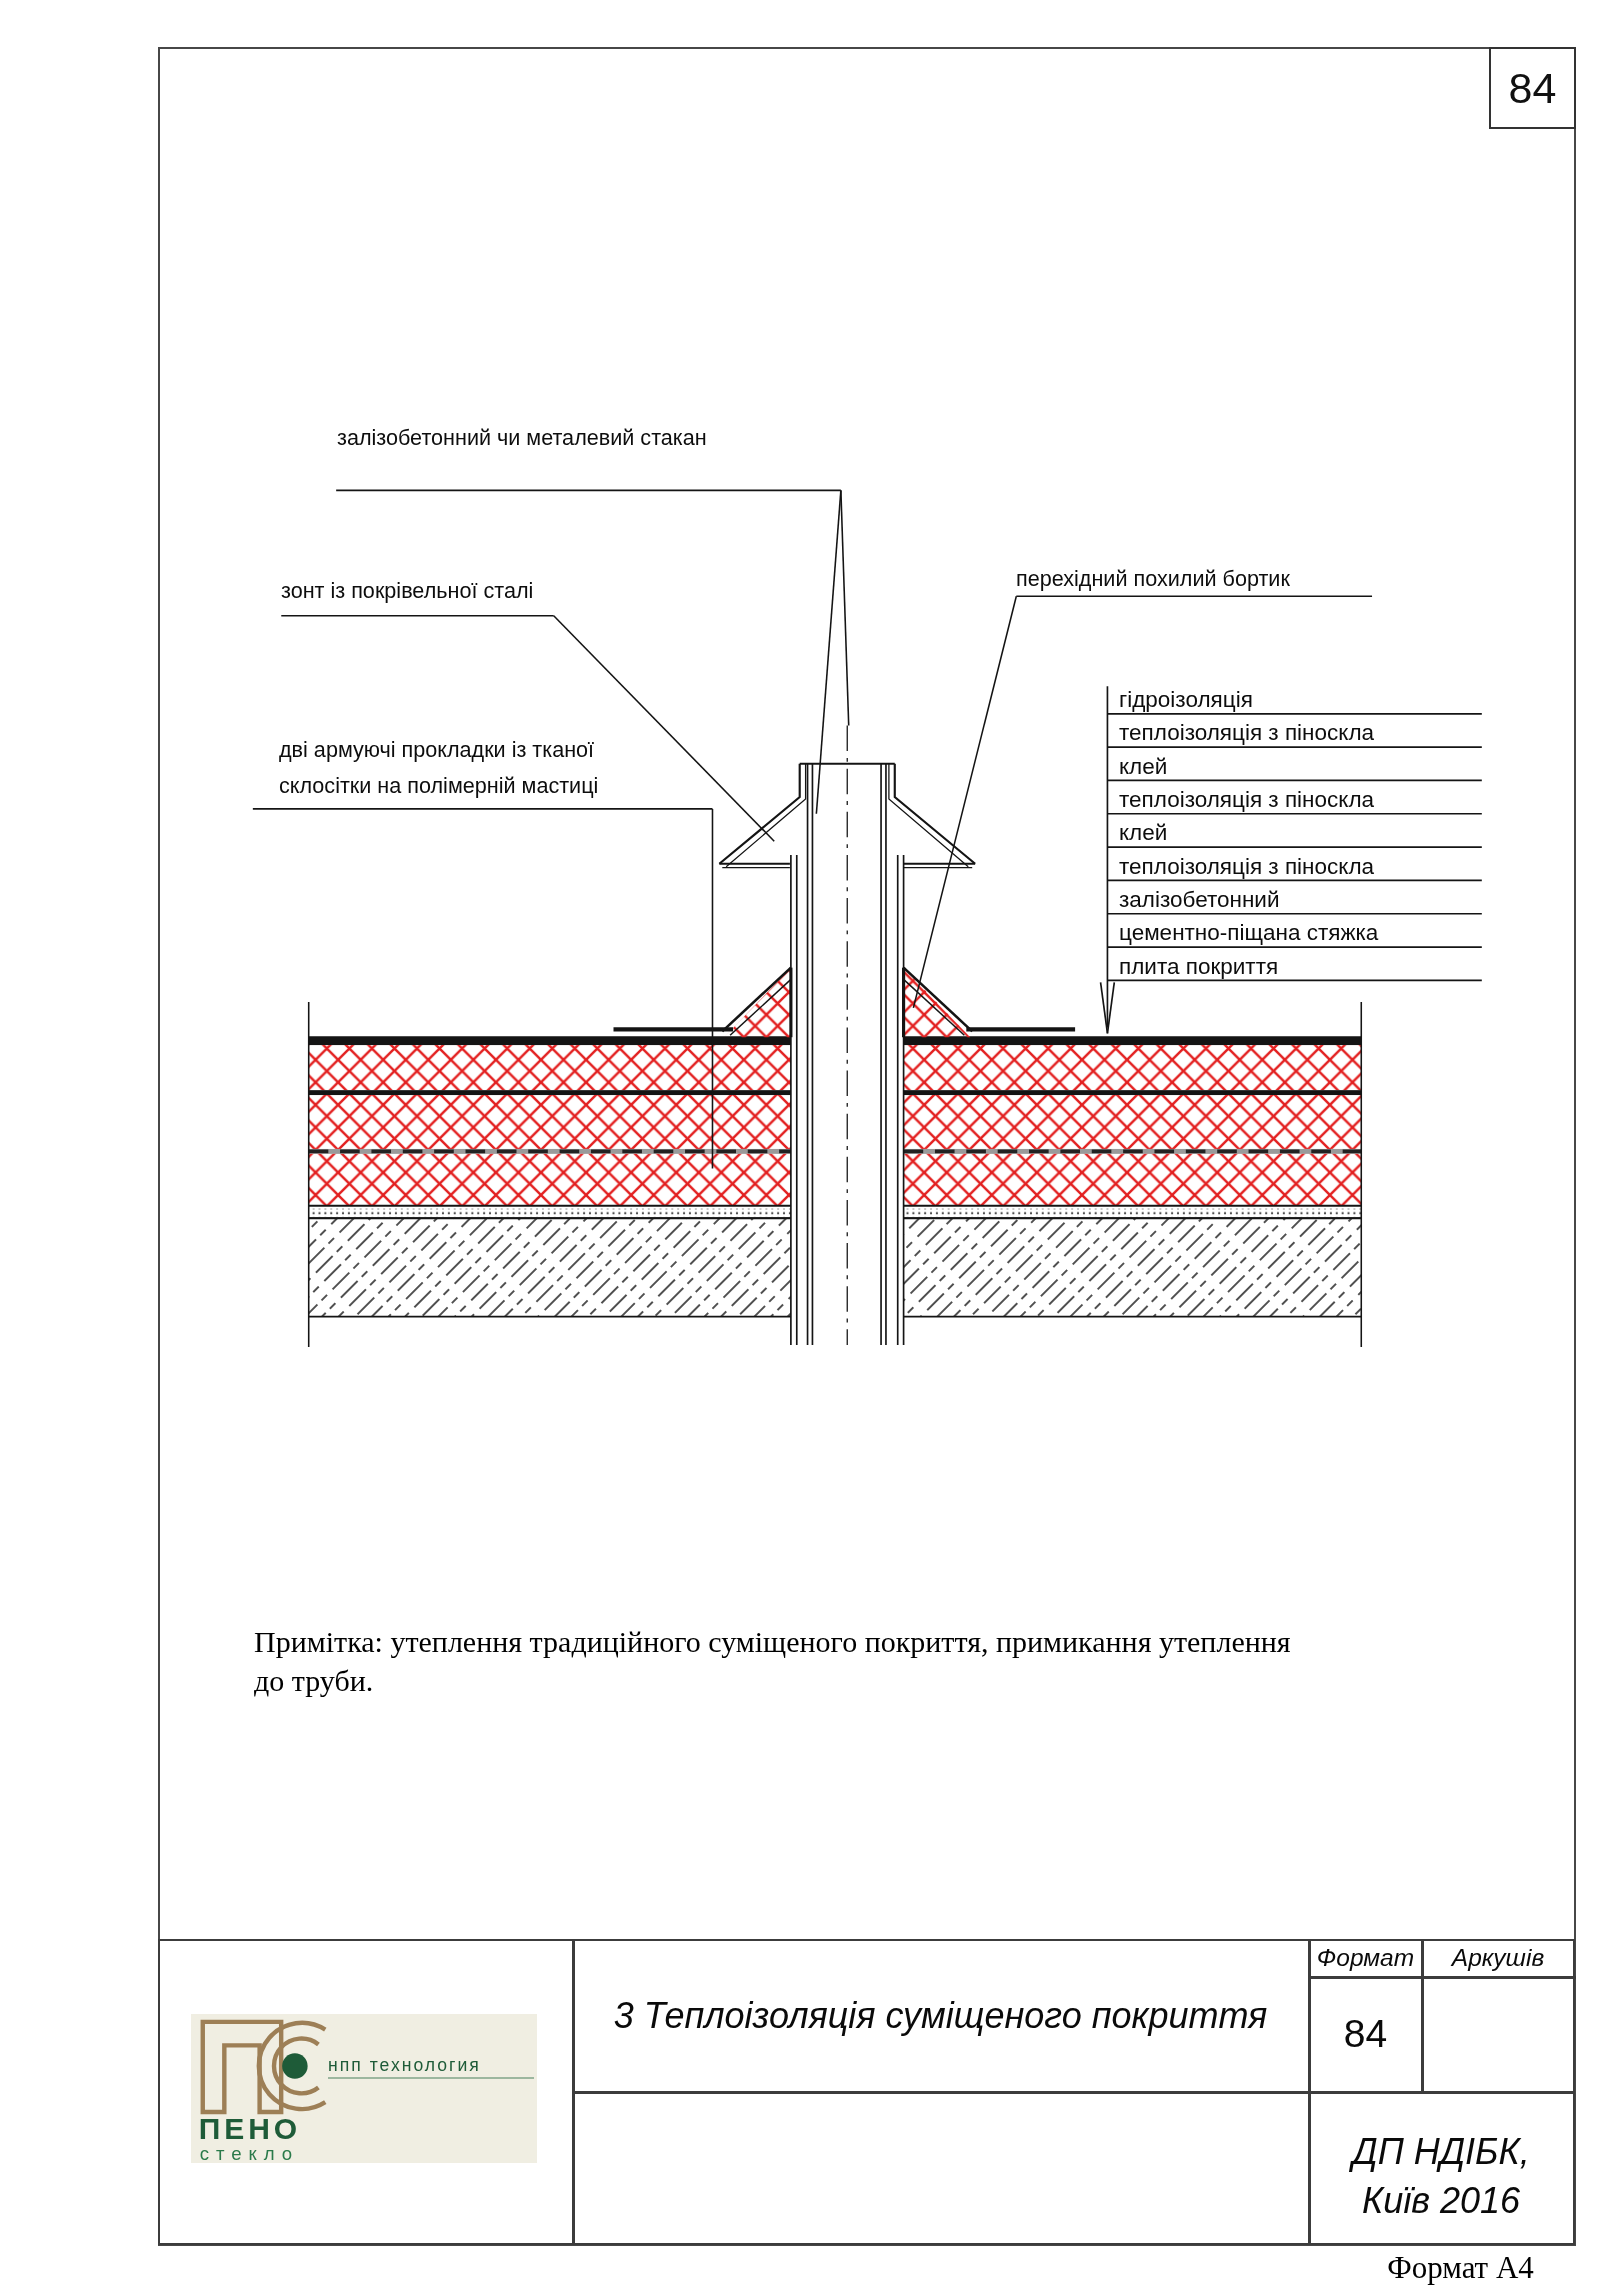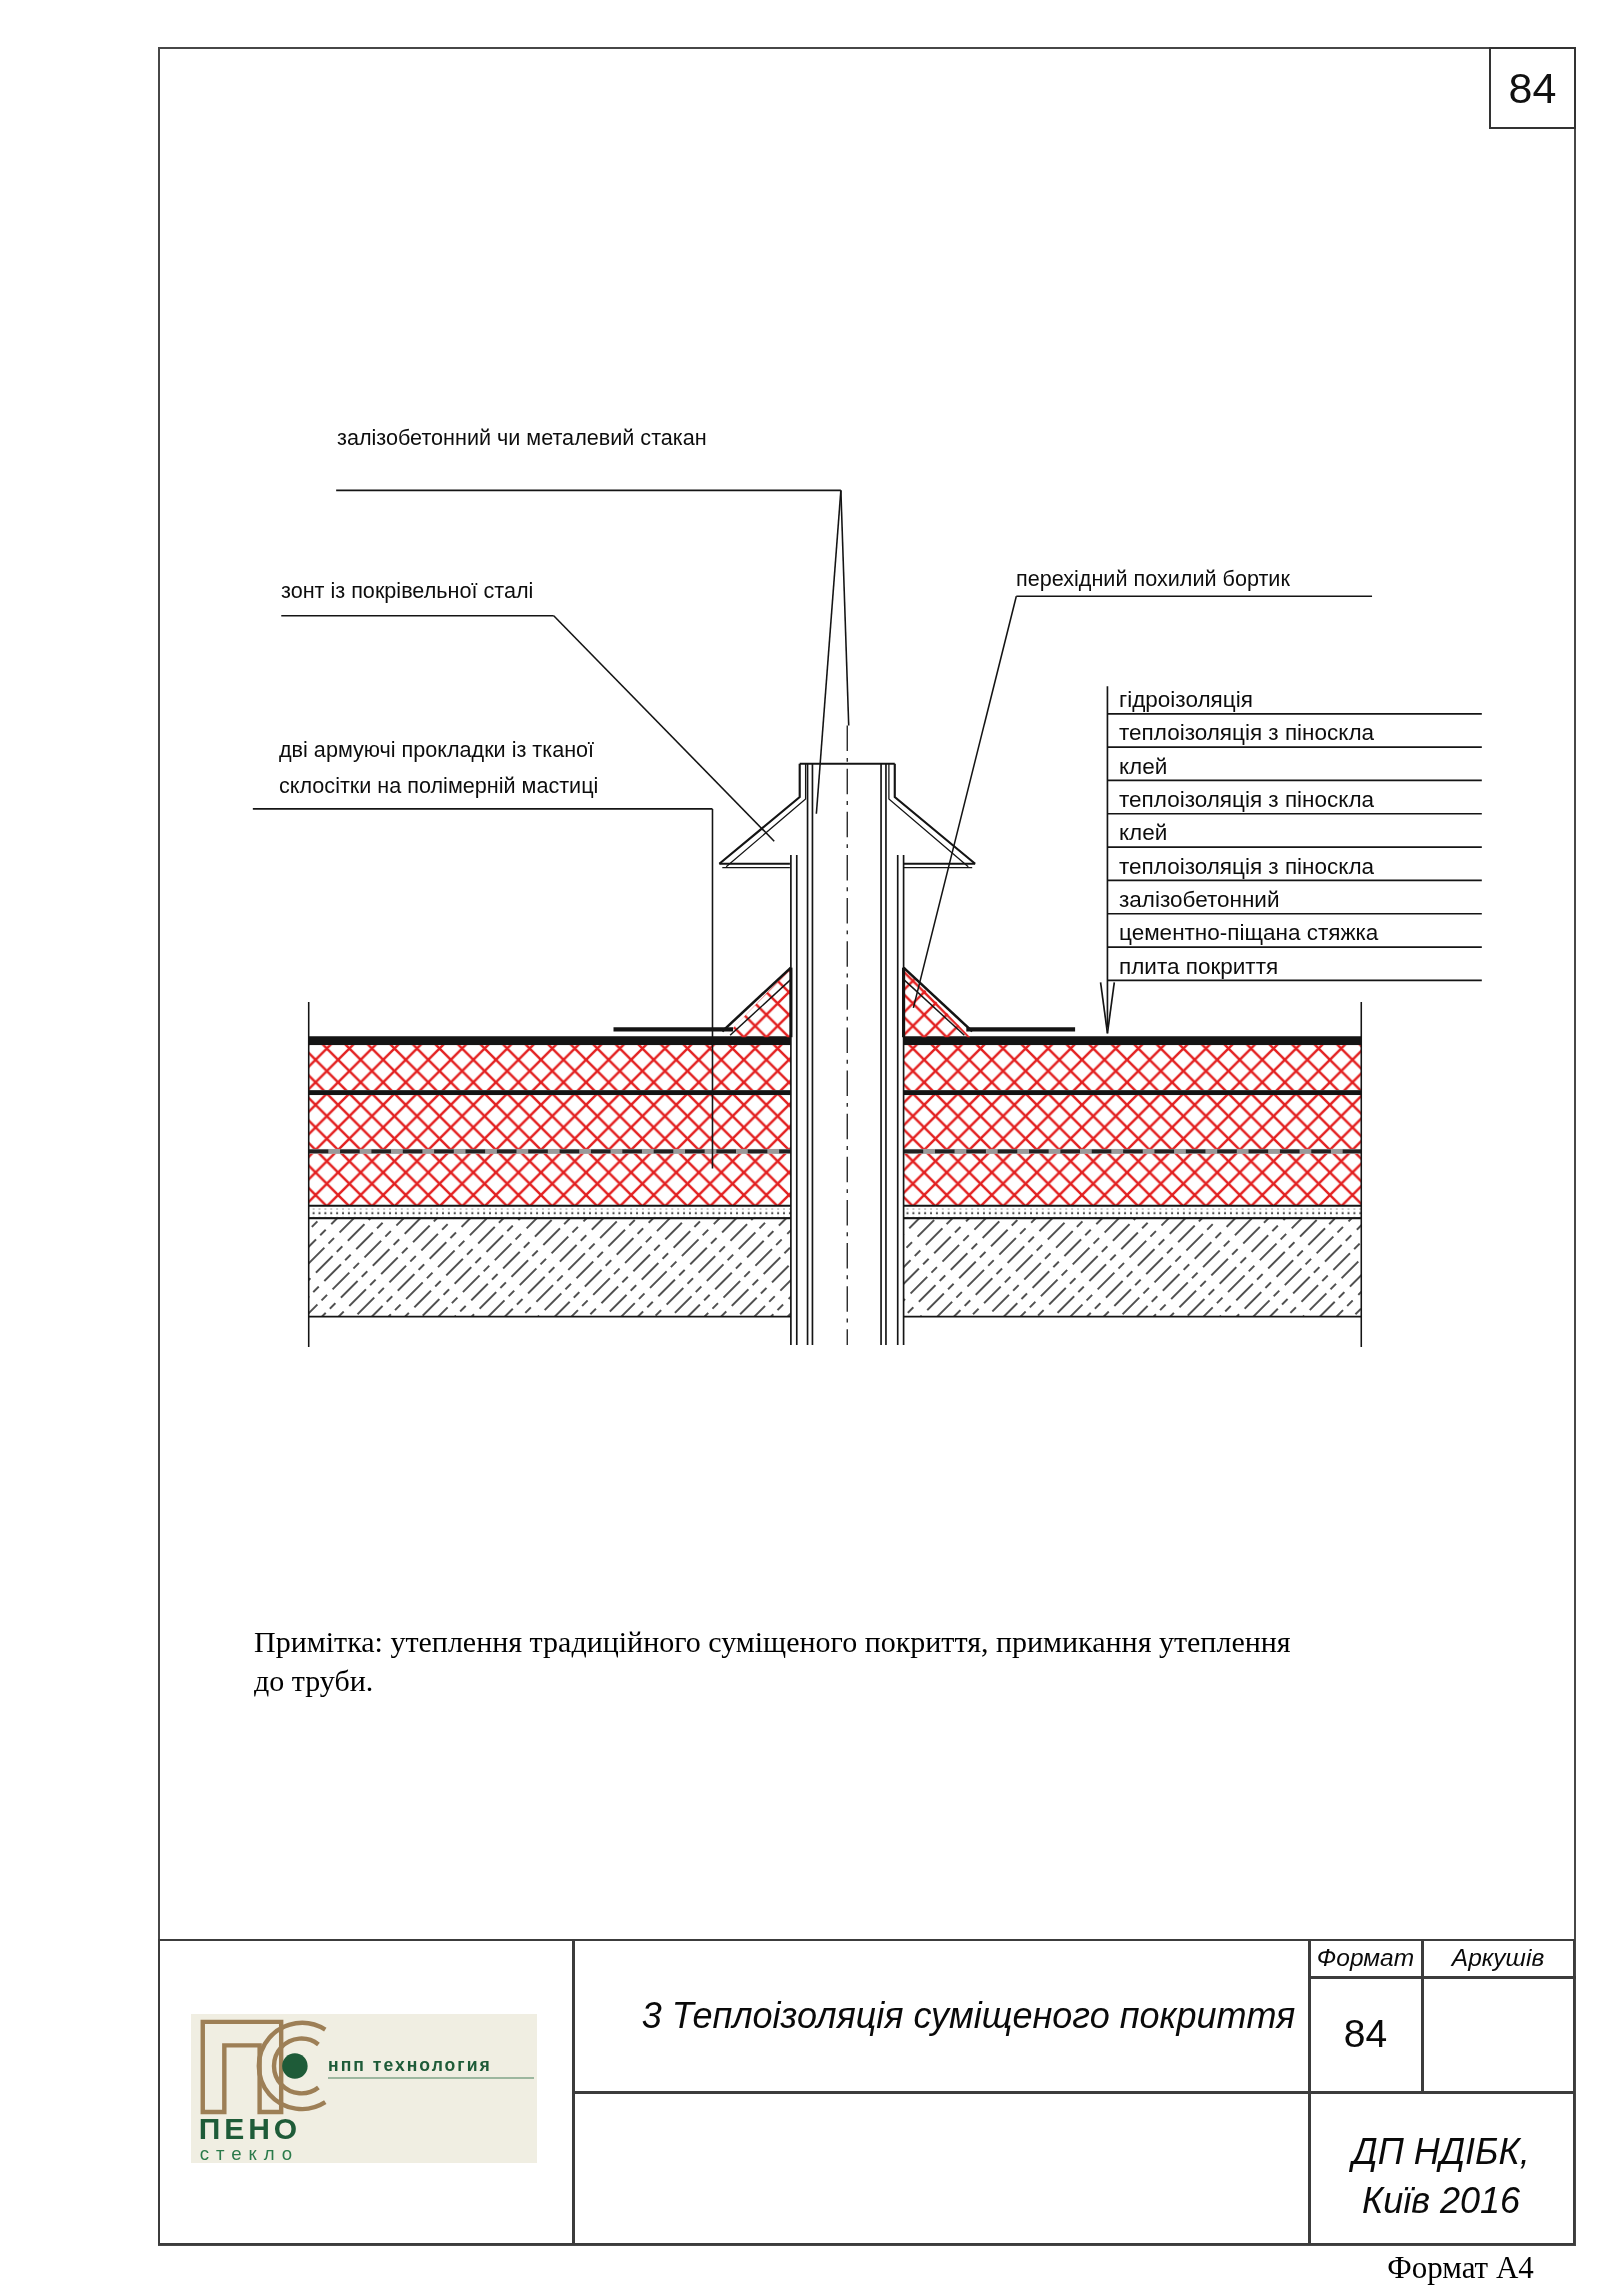--- a/index.html
+++ b/index.html
@@ -22,21 +22,21 @@
   .tb-cell{position:absolute;display:flex;align-items:center;justify-content:center;
            font-style:italic;color:#0a0a0a;}
   .tb-title{font-size:36px;}
   .tb-sub{flex-direction:column;font-size:28px;line-height:42px;}
   .tb-hdr{font-size:24.5px;}
   .tb-num{font-style:normal;font-size:39px;}
   .tb-org{flex-direction:column;font-size:36px;line-height:49px;margin-top:8px;}
   .format{position:absolute;font-family:"Liberation Serif",serif;font-size:31px;color:#000;}
   
   .logo{position:absolute;left:191px;top:2014px;width:346px;height:149px;background:#f0eee2;}
-  .logo-top{position:absolute;left:137px;top:41px;font-size:17.6px;font-weight:bold;
+  .logo-top{position:absolute;left:137px;top:41px;font-size:17.6px;font-weight:normal;
             letter-spacing:2px;color:#1e5b38;white-space:nowrap;}
   .logo-line{position:absolute;left:137px;top:63px;width:206px;height:2px;background:#9db79f;}
   .logo-peno{position:absolute;left:7.8px;top:98px;font-size:30px;font-weight:bold;
              letter-spacing:3.9px;color:#1e5b38;}
   .logo-steklo{position:absolute;left:8.8px;top:129px;font-size:18.6px;font-weight:normal;
                letter-spacing:6.9px;color:#2a7a4a;}
 </style>
 </head>
 <body>
 
@@ -198,21 +198,21 @@
       <path d="M137,16 A44,44 0 1 0 137,90" fill="none" stroke="#9d7f56" stroke-width="4.5"></path>
       <path d="M130,31 A28,28 0 1 0 130,75" fill="none" stroke="#9d7f56" stroke-width="4.5"></path>
       <circle cx="106" cy="53" r="13" fill="#1e5b38"></circle>
     </svg>
     <div class="logo-top">нпп технология</div>
     <div class="logo-line"></div>
     <div class="logo-peno">ПЕНО</div>
     <div class="logo-steklo">стекло</div>
   </div>
 
-  <div class="tb-cell tb-title" style="left:576px;top:1942px;width:729px;height:147px;padding-left:28px;">3 Теплоізоляція суміщеного покриття</div>
+  <div class="tb-cell tb-title" style="left:576px;top:1942px;width:729px;height:147px;">3 Теплоізоляція суміщеного покриття</div>
 
 
   <div class="tb-cell tb-hdr" style="left:1310px;top:1942px;width:111px;height:32px;">Формат</div>
   <div class="tb-cell tb-hdr" style="left:1424px;top:1942px;width:148px;height:32px;">Аркушів</div>
 
   <div class="tb-cell tb-num" style="left:1310px;top:1979px;width:111px;height:110px;">84</div>
 
   <div class="tb-cell tb-org" style="left:1310px;top:2094px;width:262px;height:148px;">
     <span>ДП НДІБК,</span>
     <span>Київ 2016</span>

